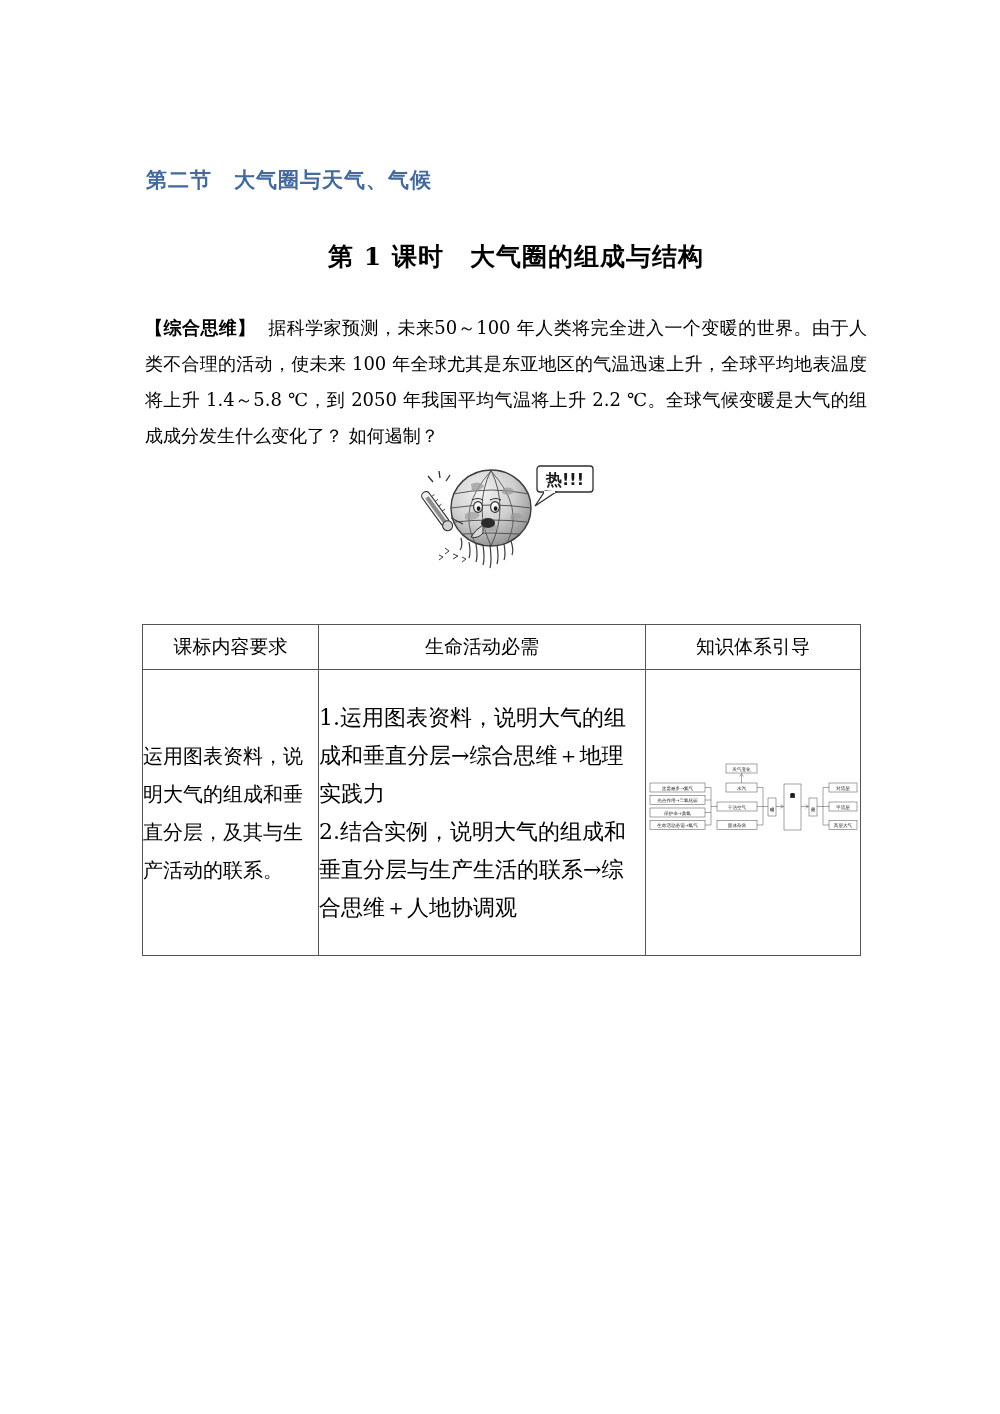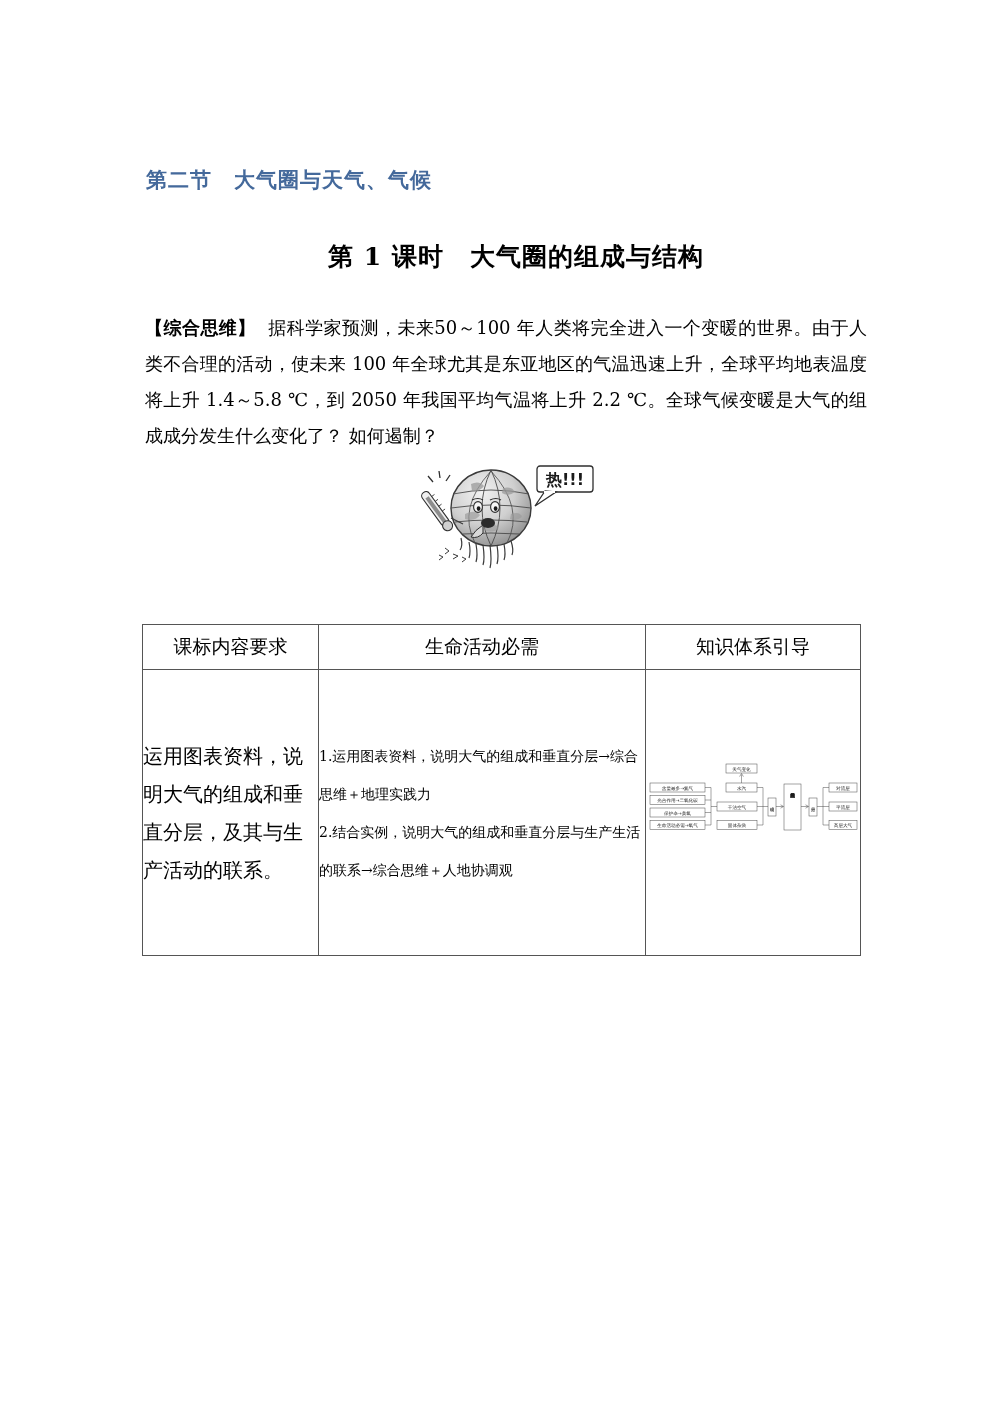--- a/index.html
+++ b/index.html
@@ -69,21 +69,21 @@
     text-align:center;
   }
   .col1{width:176px;}
   .col2{width:327px;}
   .col3{width:215px;}
   .cell1{
     font-size:20px;line-height:38px;
     padding:10px 14px 10px 18px;
   }
   .cell2{
-    font-size:14px;line-height:38px;
+    font-size:22px;line-height:38px;
     padding:12px 10px 12px 14px;
   }
   .cell3{
     padding:0;text-align:center;vertical-align:middle;
     height:285px;
   }
 
   
   .kdiagram{
     width:213px;height:110px;

